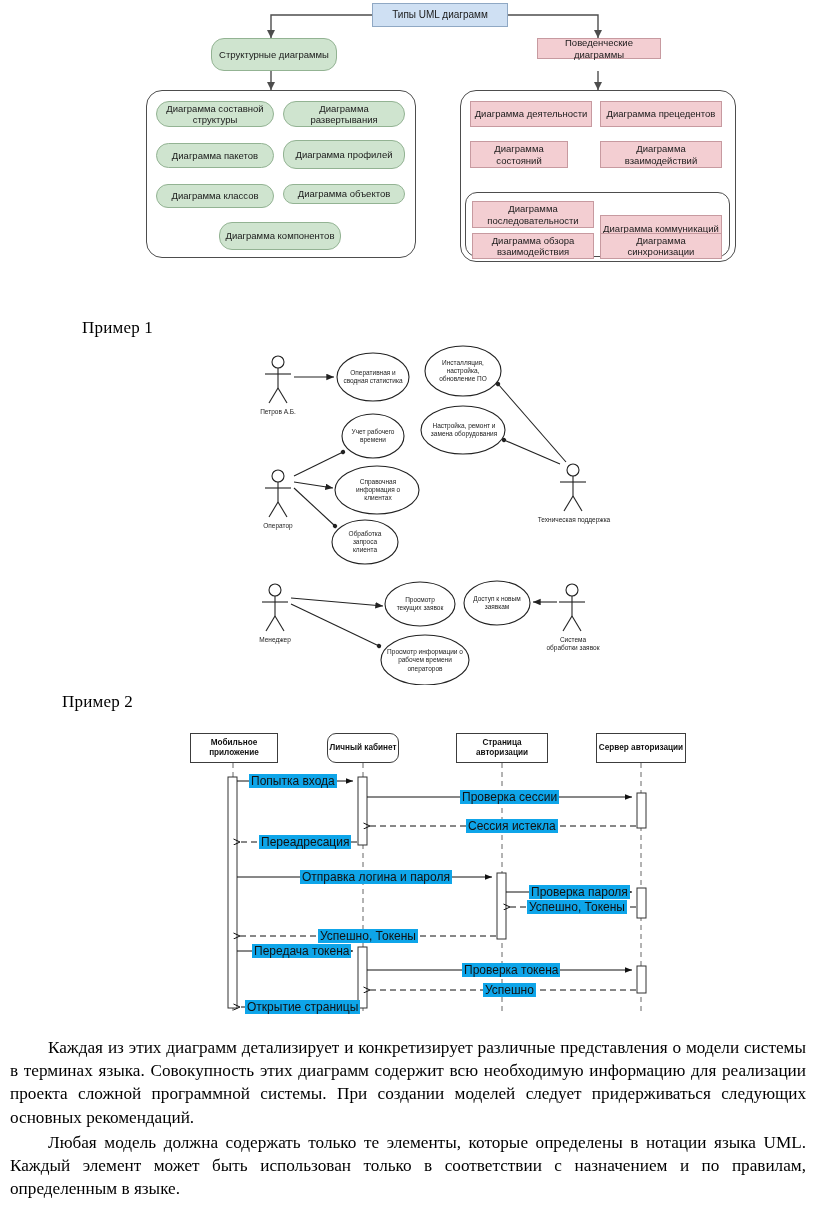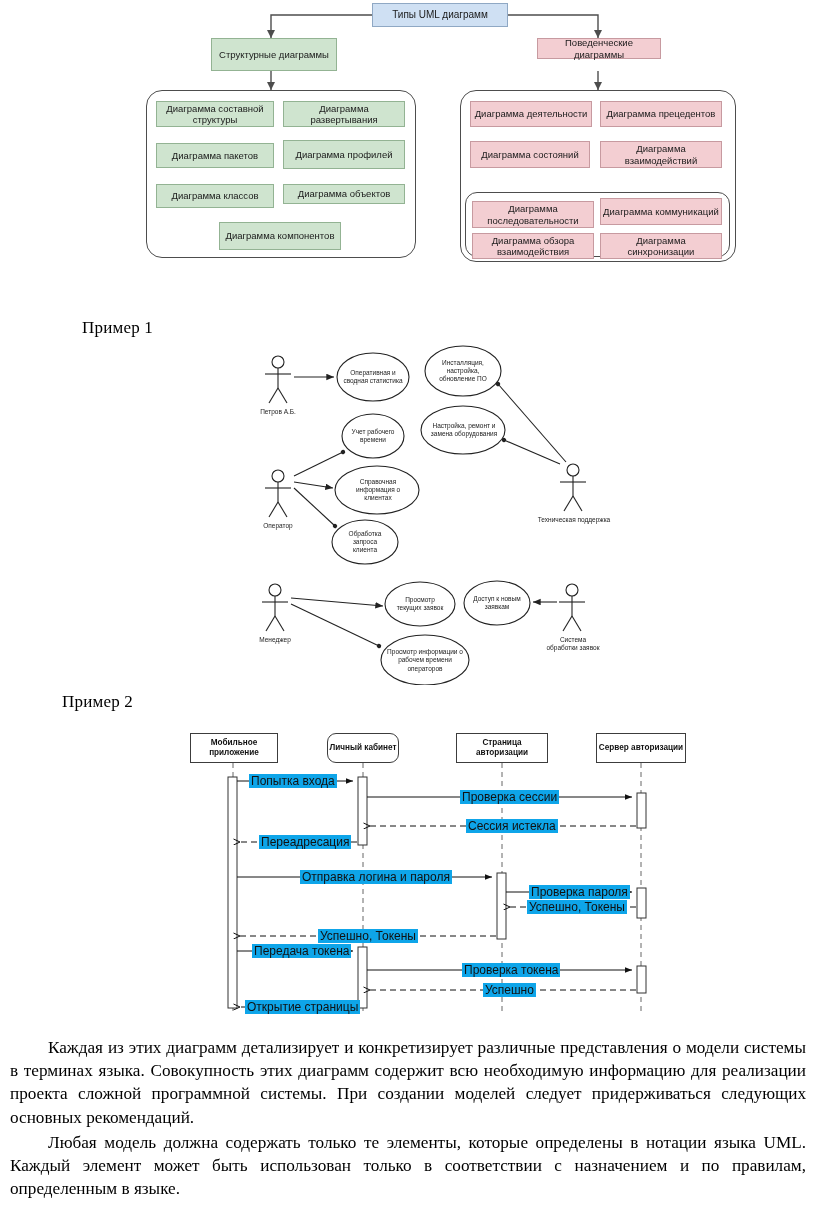--- a/index.html
+++ b/index.html
@@ -37,20 +37,21 @@
     padding: 1px 2px;
   }
   .tax-root {
     background: #cfe0f3;
     border-color: #8fa8c4;
     font-size: 10px;
   }
   .tax-green {
     background: #cfe4cf;
     border-color: #93b393;
+    border-radius: 13px;
   }
   .tax-red {
     background: #f3ced2;
     border-color: #c79aa0;
   }
   .tax-group {
     position: absolute;
     box-sizing: border-box;
     border: 1.4px solid #4d4d4d;
     border-radius: 16px;
@@ -202,33 +203,33 @@
   </div>
 
   <div class="tax-group" style="left:460px; top:90px; width:276px; height:172px;"></div>
 
   <div class="tax-node tax-red" style="left:470px; top:101px; width:122px; height:26px;">
     <span>Диаграмма деятельности</span>
   </div>
   <div class="tax-node tax-red" style="left:600px; top:101px; width:122px; height:26px;">
     <span>Диаграмма прецедентов</span>
   </div>
-  <div class="tax-node tax-red" style="left:470px; top:141px; width:120px; height:27px;">
+  <div class="tax-node tax-red" style="left:470px; top:141px; width:98px; height:27px;">
     <span>Диаграмма состояний</span>
   </div>
   <div class="tax-node tax-red" style="left:600px; top:141px; width:122px; height:27px;">
     <span>Диаграмма взаимодействий</span>
   </div>
 
   <div class="tax-group-inner" style="left:465px; top:192px; width:265px; height:65px;"></div>
 
   <div class="tax-node tax-red" style="left:472px; top:201px; width:122px; height:27px;">
     <span>Диаграмма последовательности</span>
   </div>
-  <div class="tax-node tax-red" style="left:600px; top:198px; width:122px; height:27px;">
+  <div class="tax-node tax-red" style="left:600px; top:215px; width:122px; height:27px;">
     <span>Диаграмма коммуникаций</span>
   </div>
   <div class="tax-node tax-red" style="left:472px; top:233px; width:122px; height:26px;">
     <span>Диаграмма обзора взаимодействия</span>
   </div>
   <div class="tax-node tax-red" style="left:600px; top:233px; width:122px; height:26px;">
     <span>Диаграмма синхронизации</span>
   </div>
 </div>
 

